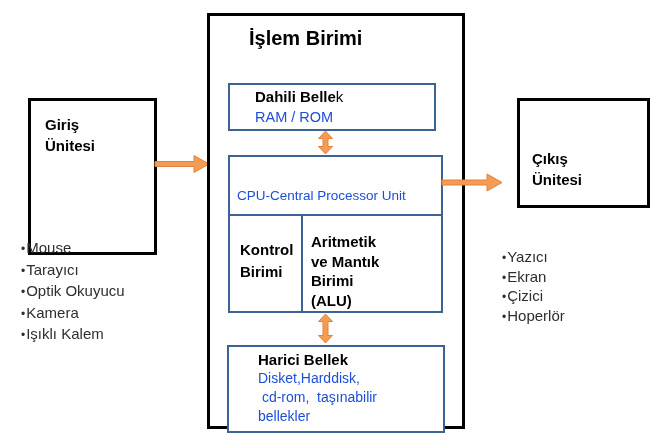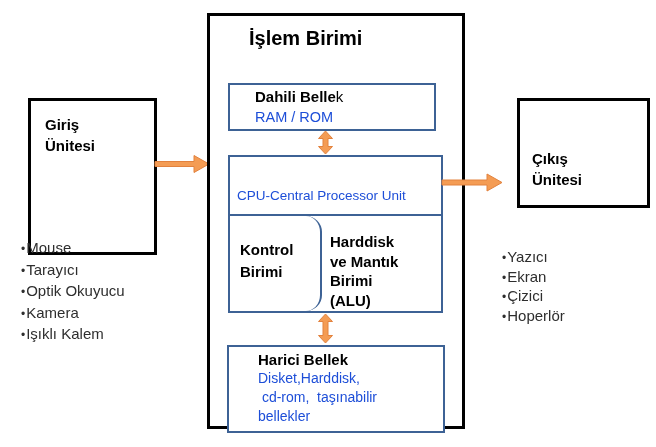--- a/index.html
+++ b/index.html
@@ -36,21 +36,21 @@
   .dahili-inner{position:absolute;left:25px;top:2px;line-height:20px;}
   .dahili-title{font-size:15px;}
   .dahili-sub{font-size:14.5px;}
 
   
   .cpu-box{left:228px;top:155px;width:215px;height:158px;display:flex;flex-direction:column;}
   .cpu-header{height:57px;border-bottom:2px solid var(--blue);position:relative;flex:none;}
   .cpu-title{position:absolute;left:7px;top:9px;font-size:15px;font-weight:bold;line-height:20px;}
   .cpu-sub{position:absolute;left:7px;top:30px;font-size:13.5px;line-height:18px;}
   .cpu-body{flex:1;display:flex;}
-  .cpu-cell-left{width:92px;flex:none;border-right:2px solid var(--blue);position:relative;box-sizing:border-box;border-radius:16px;}
+  .cpu-cell-left{width:73px;flex:none;border-right:2px solid var(--blue);position:relative;box-sizing:border-box;}
   .cpu-cell-right{flex:1;position:relative;}
   .kontrol-label{position:absolute;left:10px;top:23px;font-size:15px;font-weight:bold;line-height:22px;}
   .alu-label{position:absolute;left:8px;top:16px;font-size:15px;font-weight:bold;line-height:19.5px;}
 
   
   .harici-box{left:227px;top:345px;width:218px;height:88px;}
   .harici-inner{position:absolute;left:29px;top:3px;}
   .harici-title{font-size:15px;font-weight:bold;line-height:19px;}
   .harici-sub{font-size:14px;line-height:19px;}
 
@@ -108,21 +108,21 @@
   <div class="box blue-box cpu-box">
     <div class="cpu-header">
       <div class="cpu-sub gray">CPU-Central Processor Unit</div>
     </div>
     <div class="cpu-body">
       <div class="cpu-cell-left">
         <div class="kontrol-label pre">Kontrol
 Birimi</div>
       </div>
       <div class="cpu-cell-right">
-        <div class="alu-label pre">Harddisk
+        <div class="alu-label pre">Aritmetik
 ve Mantık
 Birimi
 (ALU)</div>
       </div>
     </div>
   </div>
 
   <svg class="arrow v2" width="17" height="31" viewBox="0 0 17 31">
     <path class="arrow-shape" d="M8.5,1 L15.5,8.5 H11 V22.5 H15.5 L8.5,30 L1.5,22.5 H6 V8.5 H1.5 Z"></path>
   </svg>

